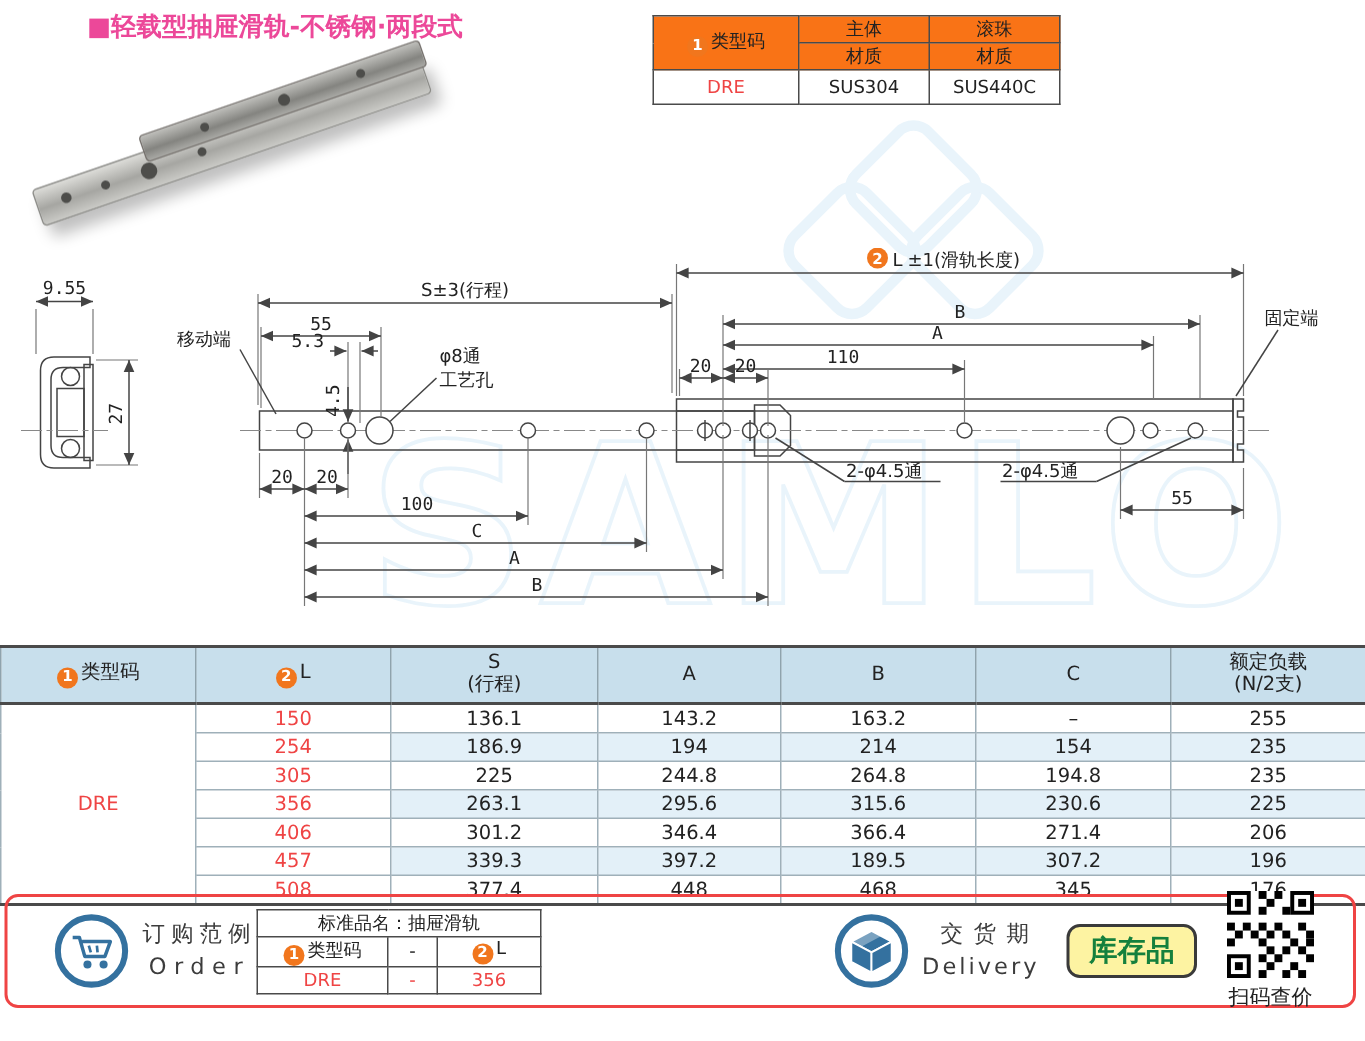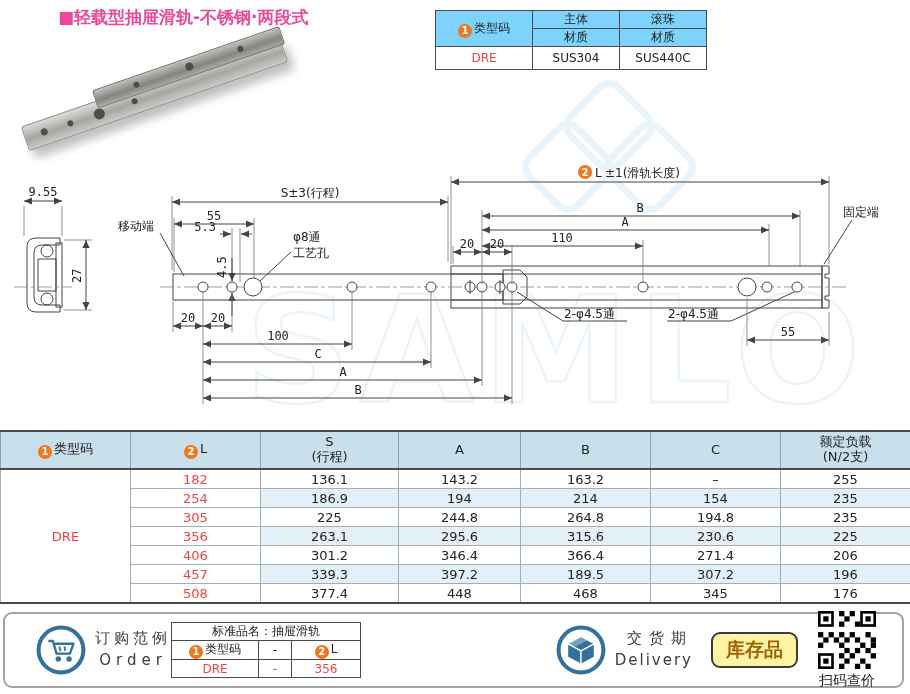--- a/index.html
+++ b/index.html
@@ -4,21 +4,21 @@
 <style>
   html,body{margin:0;padding:0;background:#fff;}
   #page{position:relative;width:910px;height:694px;background:#fff;overflow:hidden;
         font-family:"DejaVu Sans",sans-serif;color:#222;}
   
   .title{position:absolute;left:10px;top:6px;font-size:17px;font-weight:bold;color:#ec4899;margin-left:48px;}
   
   table{border-collapse:collapse;}
   .spec{position:absolute;left:435px;top:10px;font-size:12px;text-align:center;}
   .spec td{border:1.5px solid #4a4a4a;padding:0;}
-  .spec .hd{background:#7dd3fc;height:16px;}
+  .spec .hd{background:#f97316;height:16px;}
   .spec .c1{width:96px;} .spec .c2{width:86px;} .spec .c3{width:86px;}
   .spec .dr{height:22px;background:#fff;}
   .cy{color:#ef4444;}
   .marker{display:inline-flex;width:14px;height:14px;border-radius:50%;background:#f1761d;
           color:#fff;font-size:10px;line-height:14px;align-items:center;justify-content:center;
           margin-right:2px;vertical-align:-2px;font-weight:bold;}
   
   .photo{position:absolute;left:15px;top:30px;width:262px;height:148px;z-index:2;}
   .rail-o{position:absolute;left:10px;top:96px;width:272px;height:24px;border-radius:3px;
           background:linear-gradient(180deg,#dcdcd8,#a6a6a2 55%,#cacac6);
@@ -30,27 +30,27 @@
   
   .draw{position:absolute;left:0;top:80px;z-index:1;}
   
   .main{position:absolute;left:0;top:430px;width:910px;font-size:13px;text-align:center;
         border-top:2px solid #4a4a4a;border-bottom:2px solid #4a4a4a;table-layout:fixed;}
   .main th{background:#c8dfec;font-weight:normal;border:1px solid #8fa3ad;
            border-bottom:2px solid #4a4a4a;height:36px;line-height:1.15;padding:0;}
   .main td{border:1px solid #9fb0b9;height:18px;padding:0;}
   .main .st{background:#e3f0f8;}
   
-  .footer{position:absolute;left:3px;top:612px;width:901px;height:76px;box-sizing:border-box;
-          border:2px solid #a3a3a3;border-radius:9px;display:flex;align-items:center;}
+  .footer{position:absolute;left:3px;top:596px;width:901px;height:76px;box-sizing:border-box;
+          border:2px solid #ef4444;border-radius:9px;display:flex;align-items:center;}
   .seclabel{color:#3c3c3c;font-size:15px;line-height:1.45;white-space:nowrap;}
   .order-tbl{font-size:12px;text-align:center;}
   .order-tbl td{border:1.4px solid #4a4a4a;padding:0 4px;height:17px;}
   .badge{margin-left:18px;background:#fdf3a2;border:2px solid #3a3a3a;border-radius:9px;
-         padding:3px 13px;font-size:19px;font-weight:bold;color:#a16207;white-space:nowrap;}
+         padding:3px 13px;font-size:19px;font-weight:bold;color:#15803d;white-space:nowrap;}
   .qr{margin:0 26px 0 20px;text-align:center;font-size:14px;color:#222;}
 </style>
 </head>
 <body>
 
 <div id="page">
 
   <div class="title">■轻载型抽屉滑轨-不锈钢·两段式</div>
 
   <table class="spec">
@@ -275,21 +275,21 @@
       <th>A</th>
       <th>B</th>
       <th>C</th>
       <th>
             <div>额定负载</div>
             <div>(N/2支)</div>
           </th>
     </tr>
     <tr>
       <td rowspan="7" class="cy">DRE</td>
-      <td class="cy">182</td>
+      <td class="cy">150</td>
       <td>136.1</td>
           <td>143.2</td>
       <td>163.2</td>
           <td>–</td>
       <td>255</td>
     </tr>
     <tr>
       <td class="cy">254</td>
       <td class="st">186.9</td>
           <td class="st">194</td>

